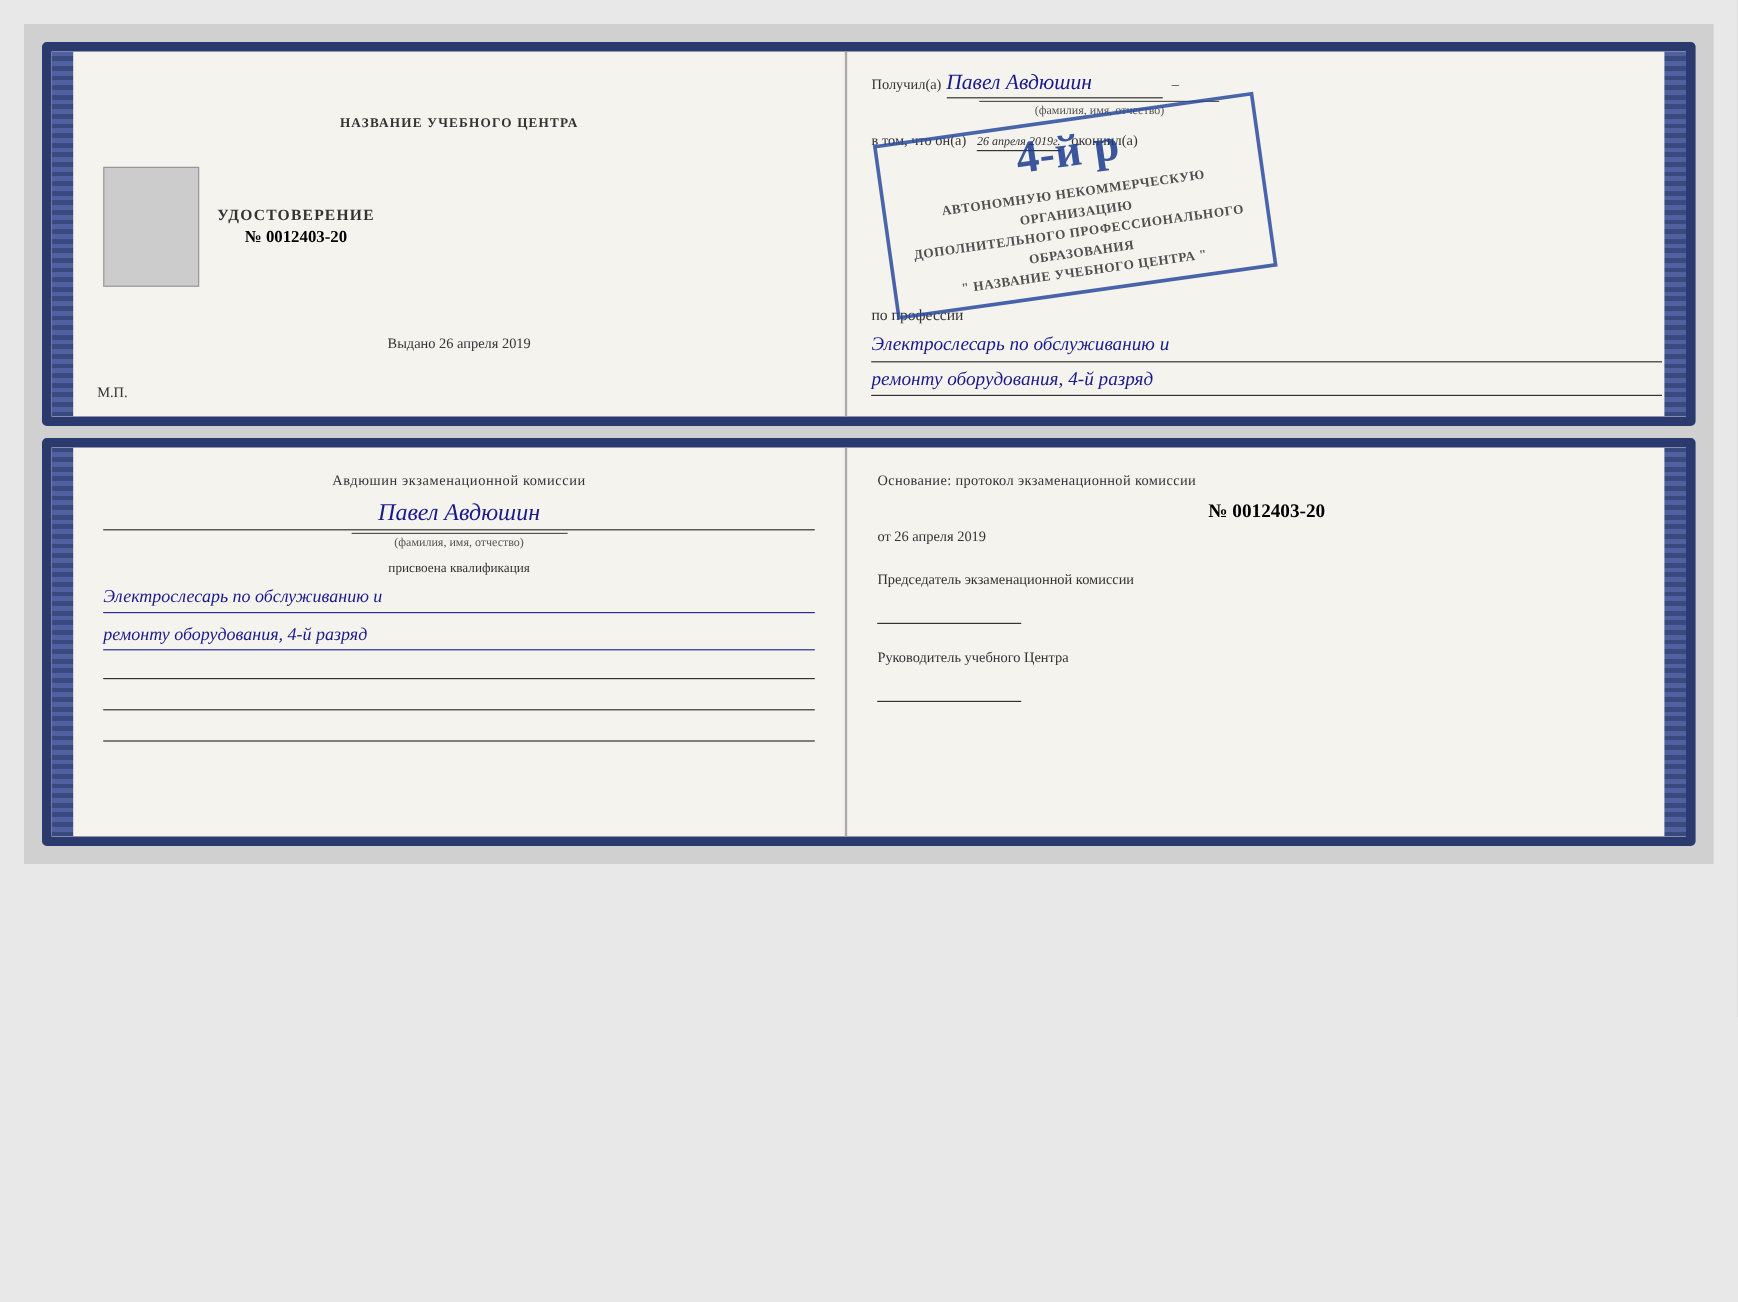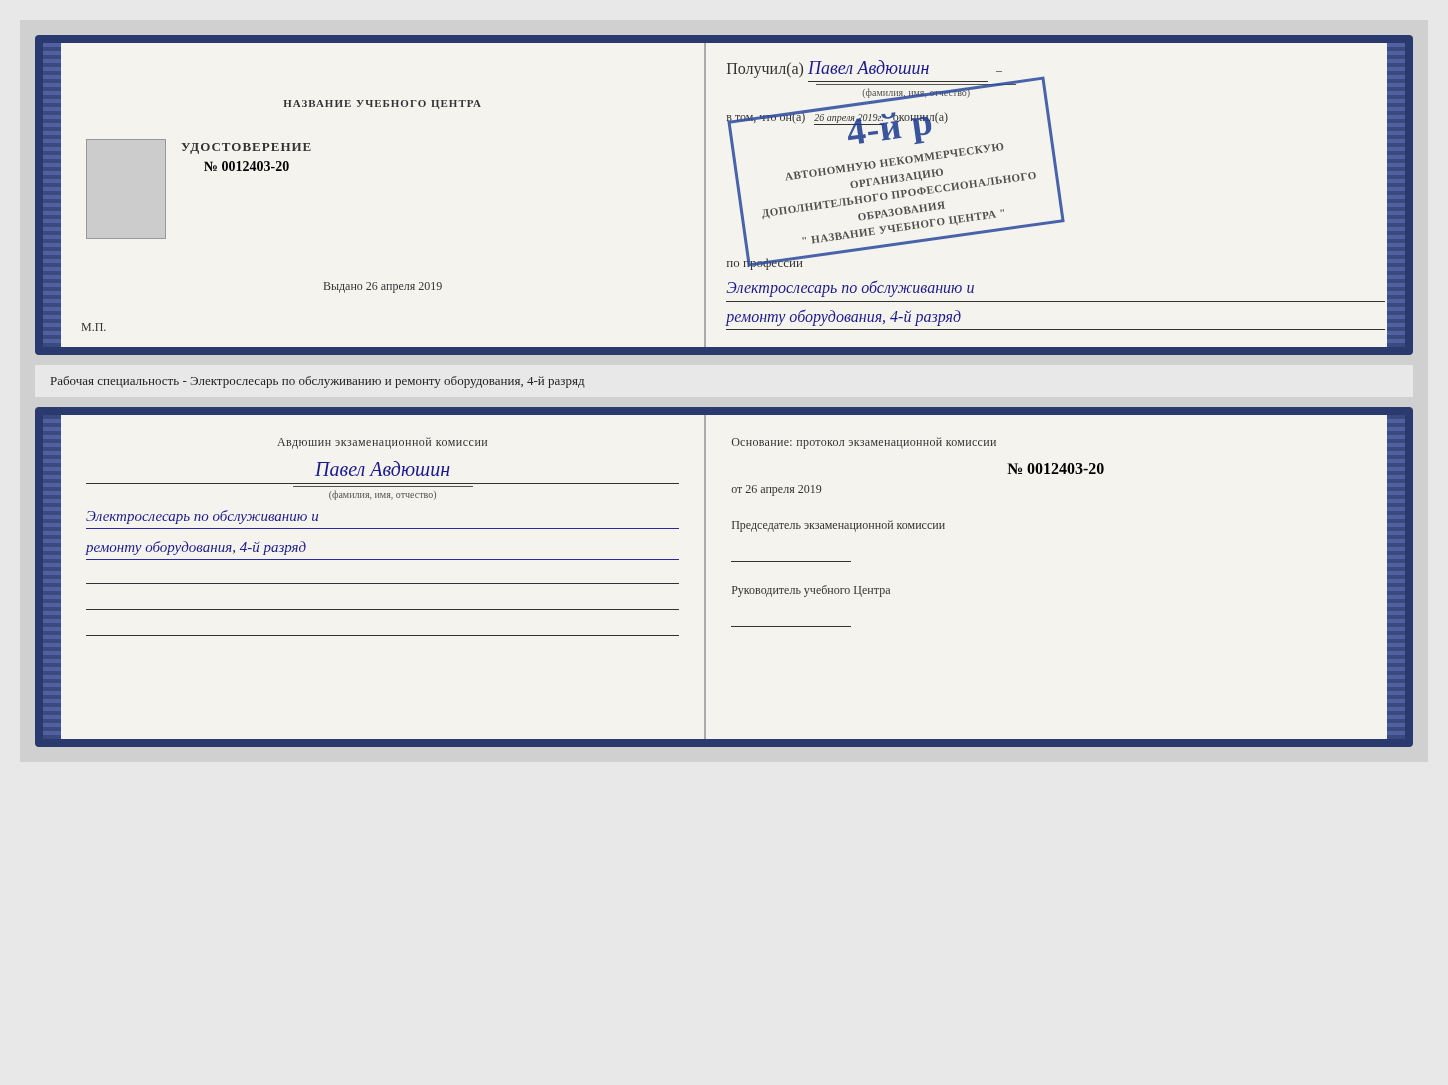--- a/index.html
+++ b/index.html
@@ -88,21 +88,21 @@
       width: 80px;
       height: 100px;
       background: #ccc;
       border: 1px solid #999;
       margin-right: 15px;
       flex-shrink: 0;
     }
 
     .cert-id-section {
       display: flex;
-      align-items: flex-start;
+      align-items: center;
       width: 100%;
       margin-bottom: 20px;
     }
 
     .udostoverenie-block {
       text-align: center;
     }
 
     .udostoverenie-title {
       font-size: 13px;
@@ -421,21 +421,21 @@
         <span>Выдано</span>
         <span>26 апреля 2019</span>
       </div>
 
       <div class="mp-label">М.П.</div>
     </div>
 
     <div class="cert-right">
 
       <div class="recipient-line">
-        <span style="font-size:16px;">Получил(a)</span>
+        <span style="font-size:12px;">Получил(a)</span>
         <span class="recipient-name">Павел Авдюшин</span>
         <span class="dash-line">–</span>
       </div>
       <span class="fio-label" style="margin-left:90px;width:200px;display:block;">(фамилия, имя, отчество)</span>
 
       <div class="vtom-line">
         <span>в том, что он(а)</span>
         <span class="date-italic" style="margin: 0 6px;">26 апреля 2019г.</span>
         <span>окончил(а)</span>
       </div>
@@ -465,33 +465,31 @@
         <span class="edge-label">←</span>
         <span class="edge-label">–</span>
         <span class="edge-label">–</span>
         <span class="edge-label">–</span>
       </div>
 
       <div class="cert-right-spine"></div>
     </div>
   </div>
 
-  <div class="middle-text">
-    <span>Рабочая специальность - Электрослесарь по обслуживанию и ремонту оборудования, 4-й разряд</span>
-  </div>
 
   <div class="certificate-bottom">
     <div class="cert-spine"></div>
 
     <div class="cert-bottom-left">
       <div class="commission-title">Авдюшин экзаменационной комиссии</div>
 
       <span class="person-name-large">Павел Авдюшин</span>
       <span style="font-size:10px;color:#555;text-align:center;display:block;border-top:1px solid #555;width:180px;margin:2px auto 0 auto;padding-top:2px;">(фамилия, имя, отчество)</span>
 
+      <div class="kvalif-label">присвоена квалификация</div>
 
       <div class="profession-cursive-block">
         <span class="profession-cursive-line">Электрослесарь по обслуживанию и</span>
         <span class="profession-cursive-line">ремонту оборудования, 4-й разряд</span>
       </div>
 
       <span class="sig-line"></span>
       <span class="sig-line"></span>
       <span class="sig-line"></span>
 

